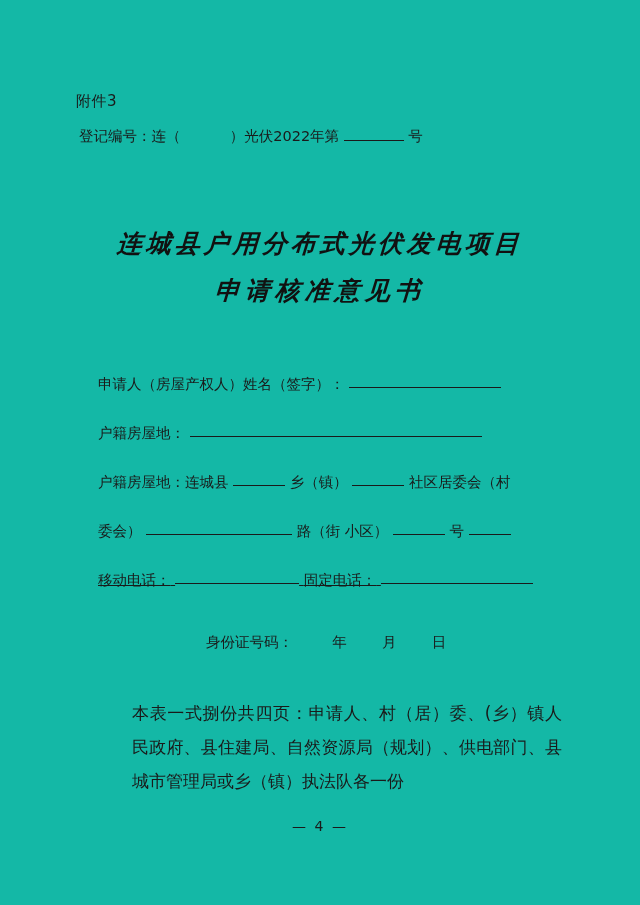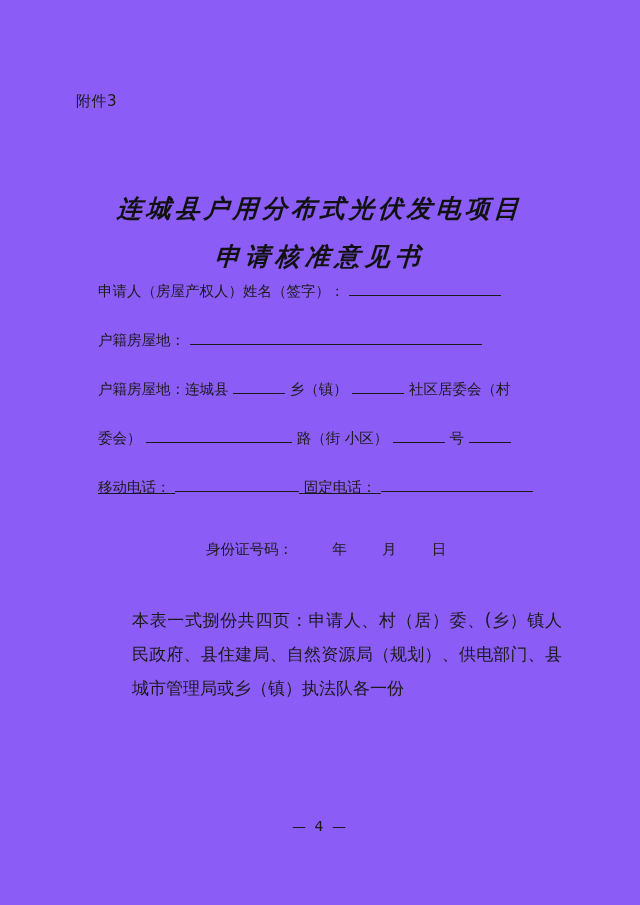--- a/index.html
+++ b/index.html
@@ -13,21 +13,21 @@
     font-family: "DejaVu Serif", "Liberation Serif", serif;
     color: #1a1a1a;
     position: relative;
     overflow: hidden;
   }
   .page {
     position: absolute;
     left: 0; top: 0;
     width: 640px;
     height: 905px;
-    background: #8b5cf6;
+    background: #14b8a6;
   }
   .content {
     position: absolute;
     left: 76px;
     top: 92px;
     width: 488px;
   }
 
   
   .attach-label {
@@ -74,20 +74,21 @@
     line-height: 1.9;
     color: #111;
     transform: skewX(-3deg);
   }
   .title-line.second {
     letter-spacing: 5px;
   }
 
   
   .form {
+    margin-top: 58px;
     padding-left: 22px;
   }
   .form-row {
     font-size: 14.5px;
     line-height: 1.0;
     margin-bottom: 31px;
     white-space: nowrap;
     font-family: "DejaVu Sans", "Liberation Sans", sans-serif;
   }
   .form-row.tight {
@@ -129,20 +130,27 @@
   }
 </style>
 </head>
 <body>
 
 <div class="page">
   <div class="content">
 
     <div class="attach-label">附件3</div>
 
+    <div class="reg-line">
+      <span>登记编号：连（</span>
+      <span class="gap-paren"></span>
+      <span>）光伏2022年第</span>
+      <span class="u-blank b-60"></span>
+      <span>号</span>
+    </div>
 
     <div class="title-wrap">
       <div class="title-line">连城县户用分布式光伏发电项目</div>
       <div class="title-line second">申请核准意见书</div>
     </div>
 
     <div class="form">
 
       <div class="form-row">
         <span>申请人（房屋产权人）姓名（签字）：</span>

